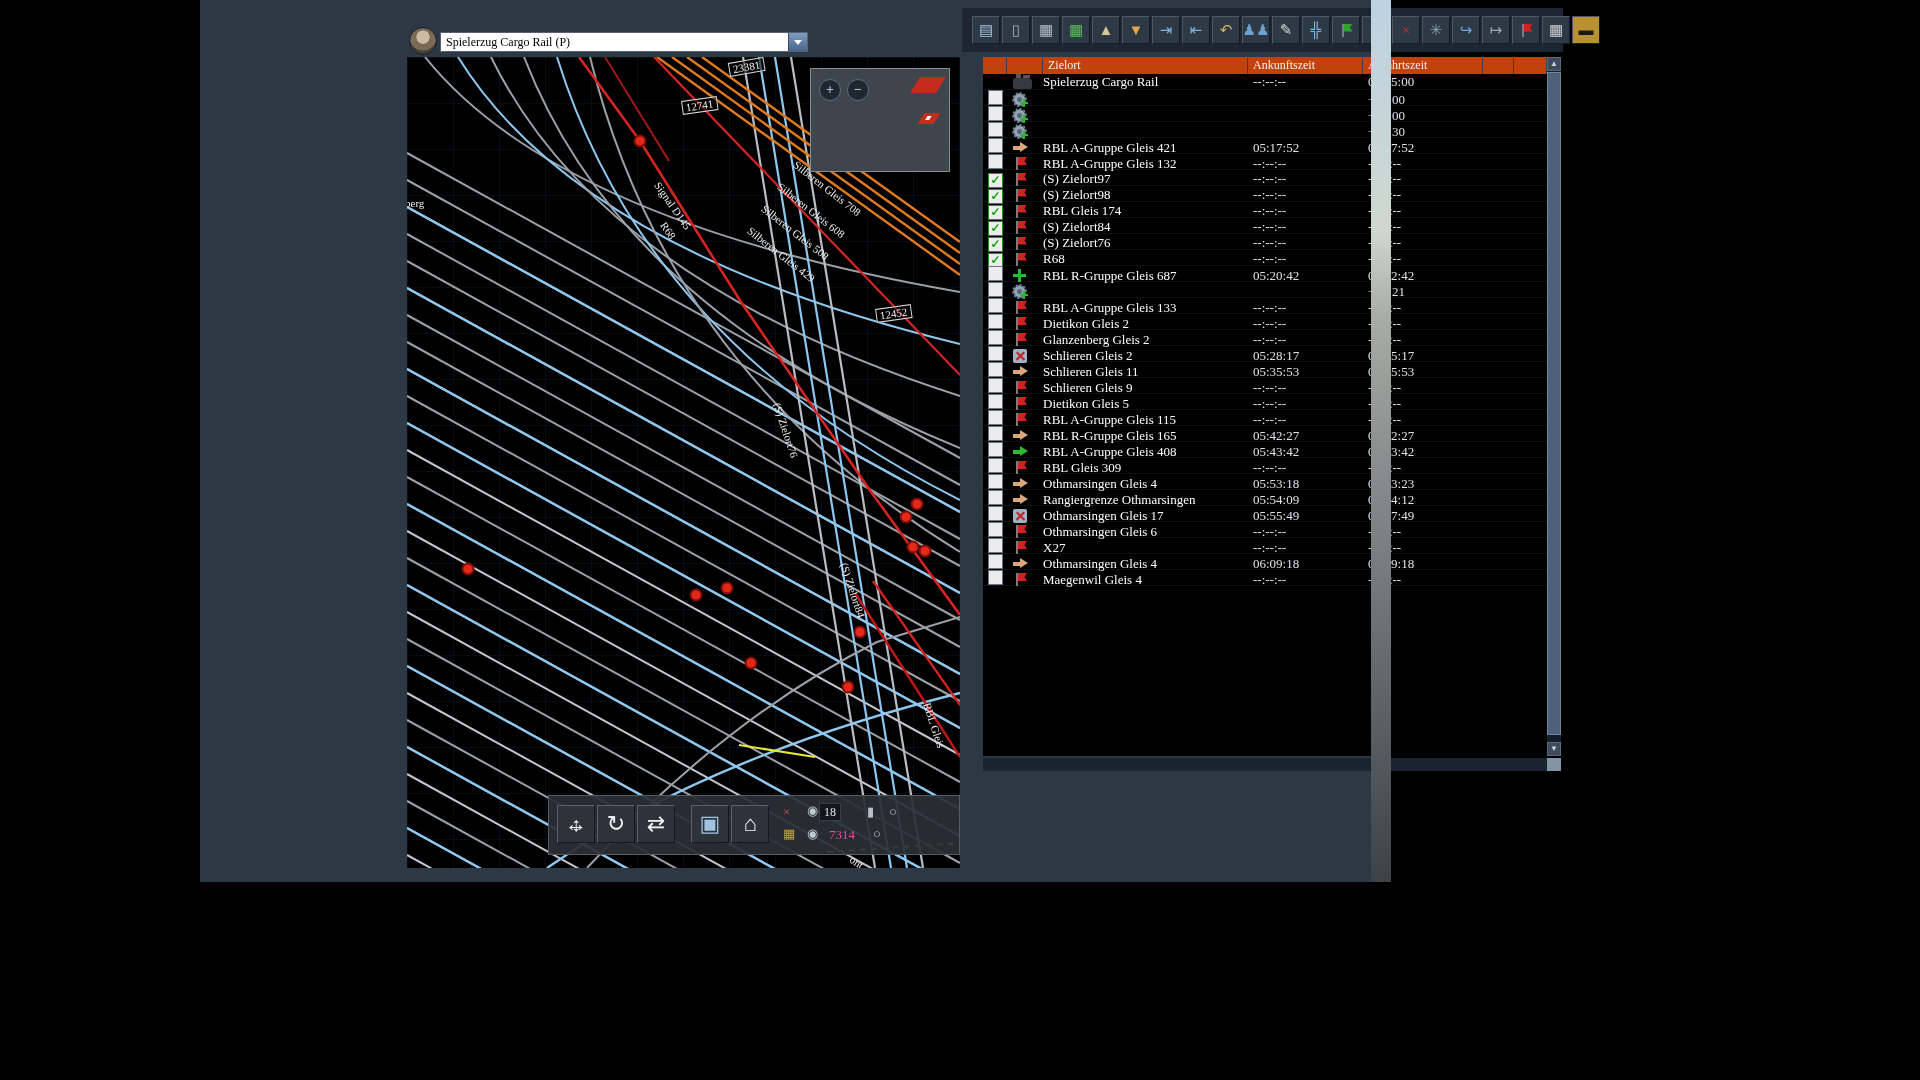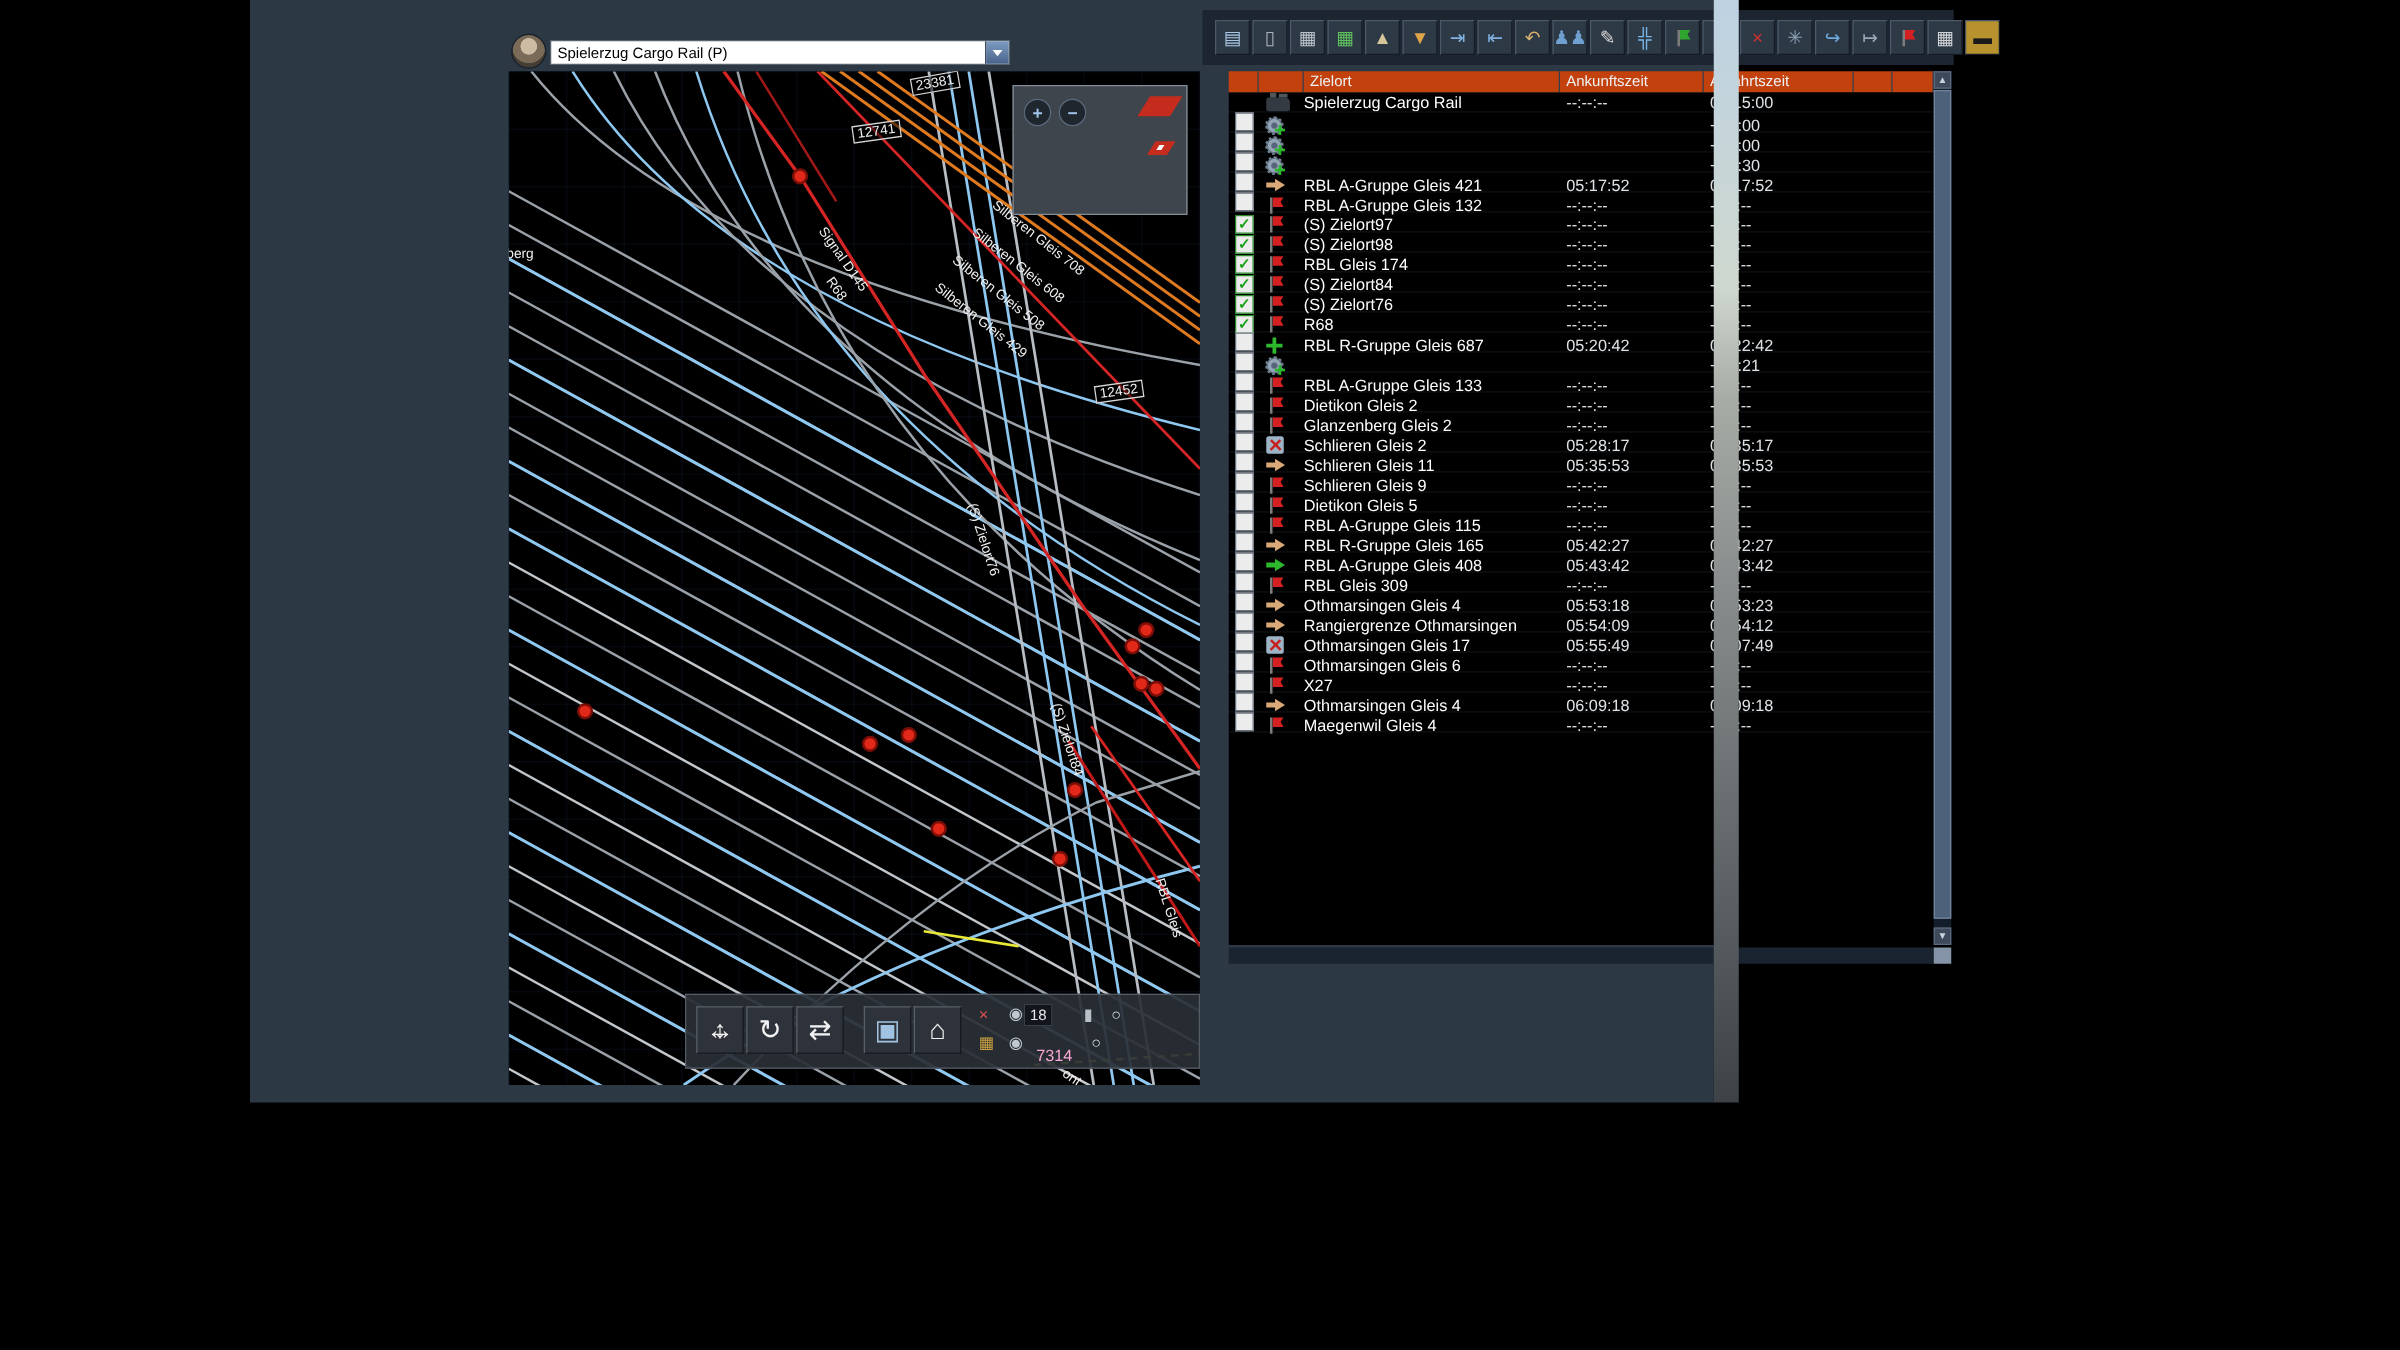--- a/index.html
+++ b/index.html
@@ -1,17 +1,17 @@
 <!DOCTYPE html>
 <html><head>
 <meta charset="utf-8">
 <style>
   html,body{margin:0;padding:0;background:#000}
   .stage{position:relative;width:1920px;height:1080px;background:#000;overflow:hidden;
-         font-family:Liberation Sans, sans-serif;-webkit-font-smoothing:antialiased}
+         font-family:Liberation Serif, serif;-webkit-font-smoothing:antialiased}
 
   
   .window{position:absolute;left:200px;top:0;width:1171px;height:882px;background:#2c3844}
   .world-strip{position:absolute;left:1371px;top:0;width:20px;height:882px;
     background:linear-gradient(180deg,#bdd2e2 0%,#cfd8cf 26%,#a8aca6 36%,#8a8e8e 52%,#6a7072 72%,#3c4246 100%)}
 
   
   .avatar{position:absolute;left:209px;top:27px;width:26px;height:26px;border-radius:50%;
     background:radial-gradient(circle at 50% 35%,#cdbba4 0 30%,#7a6a58 32% 62%,#453e34 64%);
     border:1px solid #161e28}
@@ -329,21 +329,21 @@
             </div>
           </div>
         <div class="map-cluster">
             <span class="citem" style="left: 2px; top: 1px; color: rgb(224, 80, 80);">×</span>
             <span class="citem" style="left: 26px; top: 0px; color: rgb(192, 200, 208);">◉</span>
             <span class="citem cbox" style="left: 38px; top: 0px; color: rgb(232, 232, 232);">18</span>
             <span class="citem" style="left: 86px; top: 1px; color: rgb(184, 192, 200);">▮</span>
             <span class="citem" style="left: 108px; top: 1px; color: rgb(208, 216, 224);">○</span>
             <span class="citem" style="left: 2px; top: 23px; color: rgb(200, 160, 64);">▦</span>
             <span class="citem" style="left: 26px; top: 23px; color: rgb(192, 200, 208);">◉</span>
-            <span class="citem" style="left: 48px; top: 34px; color: #f9a8d4;">7314</span>
+            <span class="citem" style="left: 48px; top: 24px; color: #ec4899;">7314</span>
             <span class="citem" style="left: 92px; top: 23px; color: rgb(208, 216, 224);">○</span>
           </div>
       </div>
     </div>
 
     <div class="table-header">
       <div class="hcell"></div>
       <div class="hcell"></div>
       <div class="hcell">Zielort</div>
       <div class="hcell">Ankunftszeit</div>

